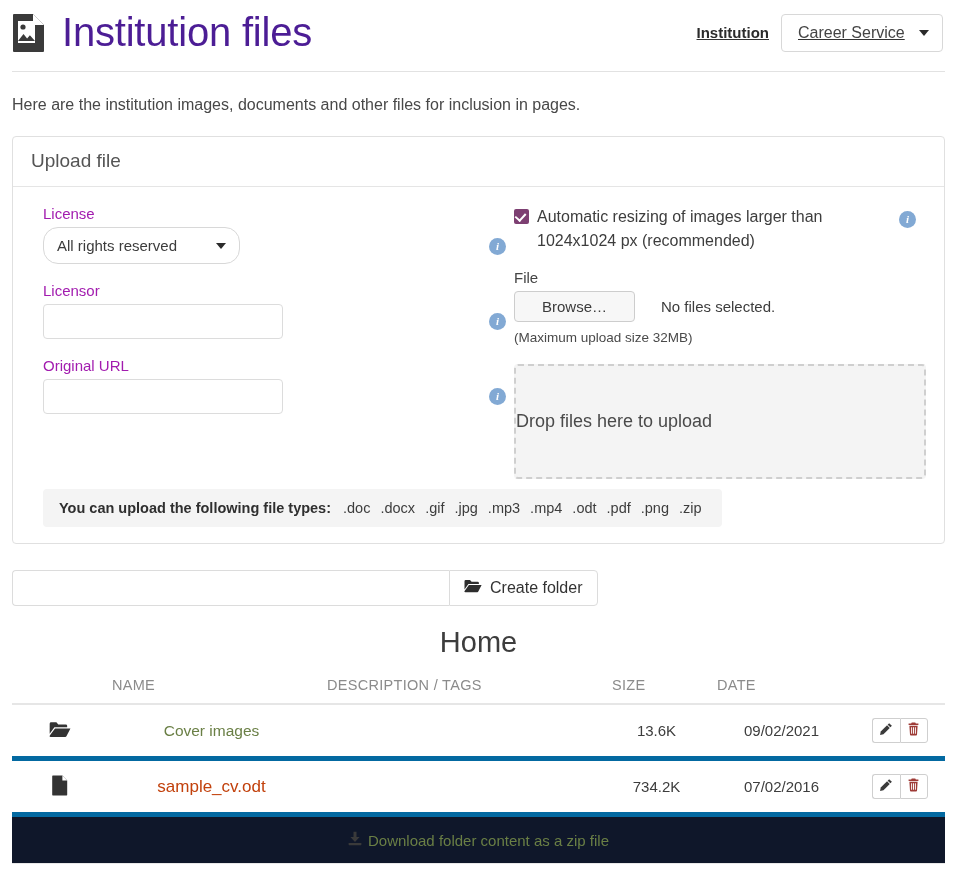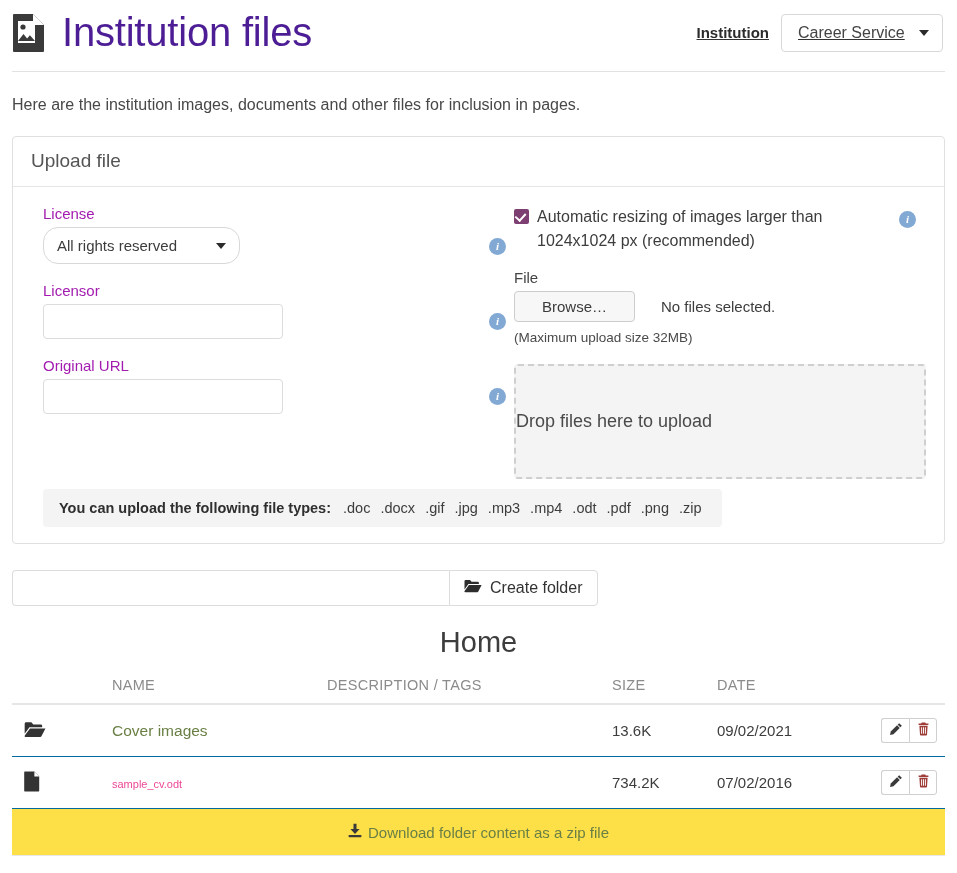--- a/index.html
+++ b/index.html
@@ -272,57 +272,58 @@
     font-weight: 400;
     font-size: 14.5px;
     color: #8b8b8b;
     text-align: left;
     padding: 6px 8px 10px 8px;
     border-bottom: 2px solid #e6e6e6;
     letter-spacing: 0.3px;
   }
   table.files tbody td {
     padding: 13px 8px;
-    border-bottom: 1px solid #0369a1;
+    border-bottom: 5px solid #0369a1;
     font-size: 15px;
     color: #3d3d3d;
     vertical-align: middle;
+    text-align: center;
   }
   .col-icon { width: 92px; padding-left: 12px !important; }
   .col-name { width: 215px; }
   .col-desc { width: 285px; }
   .col-size { width: 105px; }
   .col-date { width: 145px; }
   .col-actions { text-align: right; padding-right: 8px !important; }
 
   .row-icon { display: inline-block; vertical-align: middle; }
   .file-link {
     color: #6a7f45;
     text-decoration: none;
     font-size: 15.5px;
     cursor: pointer;
   }
-  .file-name-plain { font-size: 11px; color: #ec4899; }
+  .file-name-plain { font-size: 17px; color: #c2410c; }
 
   .btn-group { display: inline-flex; }
   .icon-btn {
     width: 28px; height: 25px;
     border: 1px solid #cfcfcf;
     background: #ffffff;
     display: inline-flex;
     align-items: center;
     justify-content: center;
     cursor: pointer;
     padding: 0;
   }
   .icon-btn.first { border-radius: 3px 0 0 3px; border-right: none; }
   .icon-btn.last { border-radius: 0 3px 3px 0; }
 
   .table-footer {
-    background: #fde047;
+    background: #0f172a;
     text-align: center;
     padding: 14px 0;
     border-bottom: 1px solid #e8e8e8;
   }
   .dl-link {
     color: #6a7f45;
     text-decoration: none;
     font-size: 15px;
     display: inline-flex;
     align-items: center;

